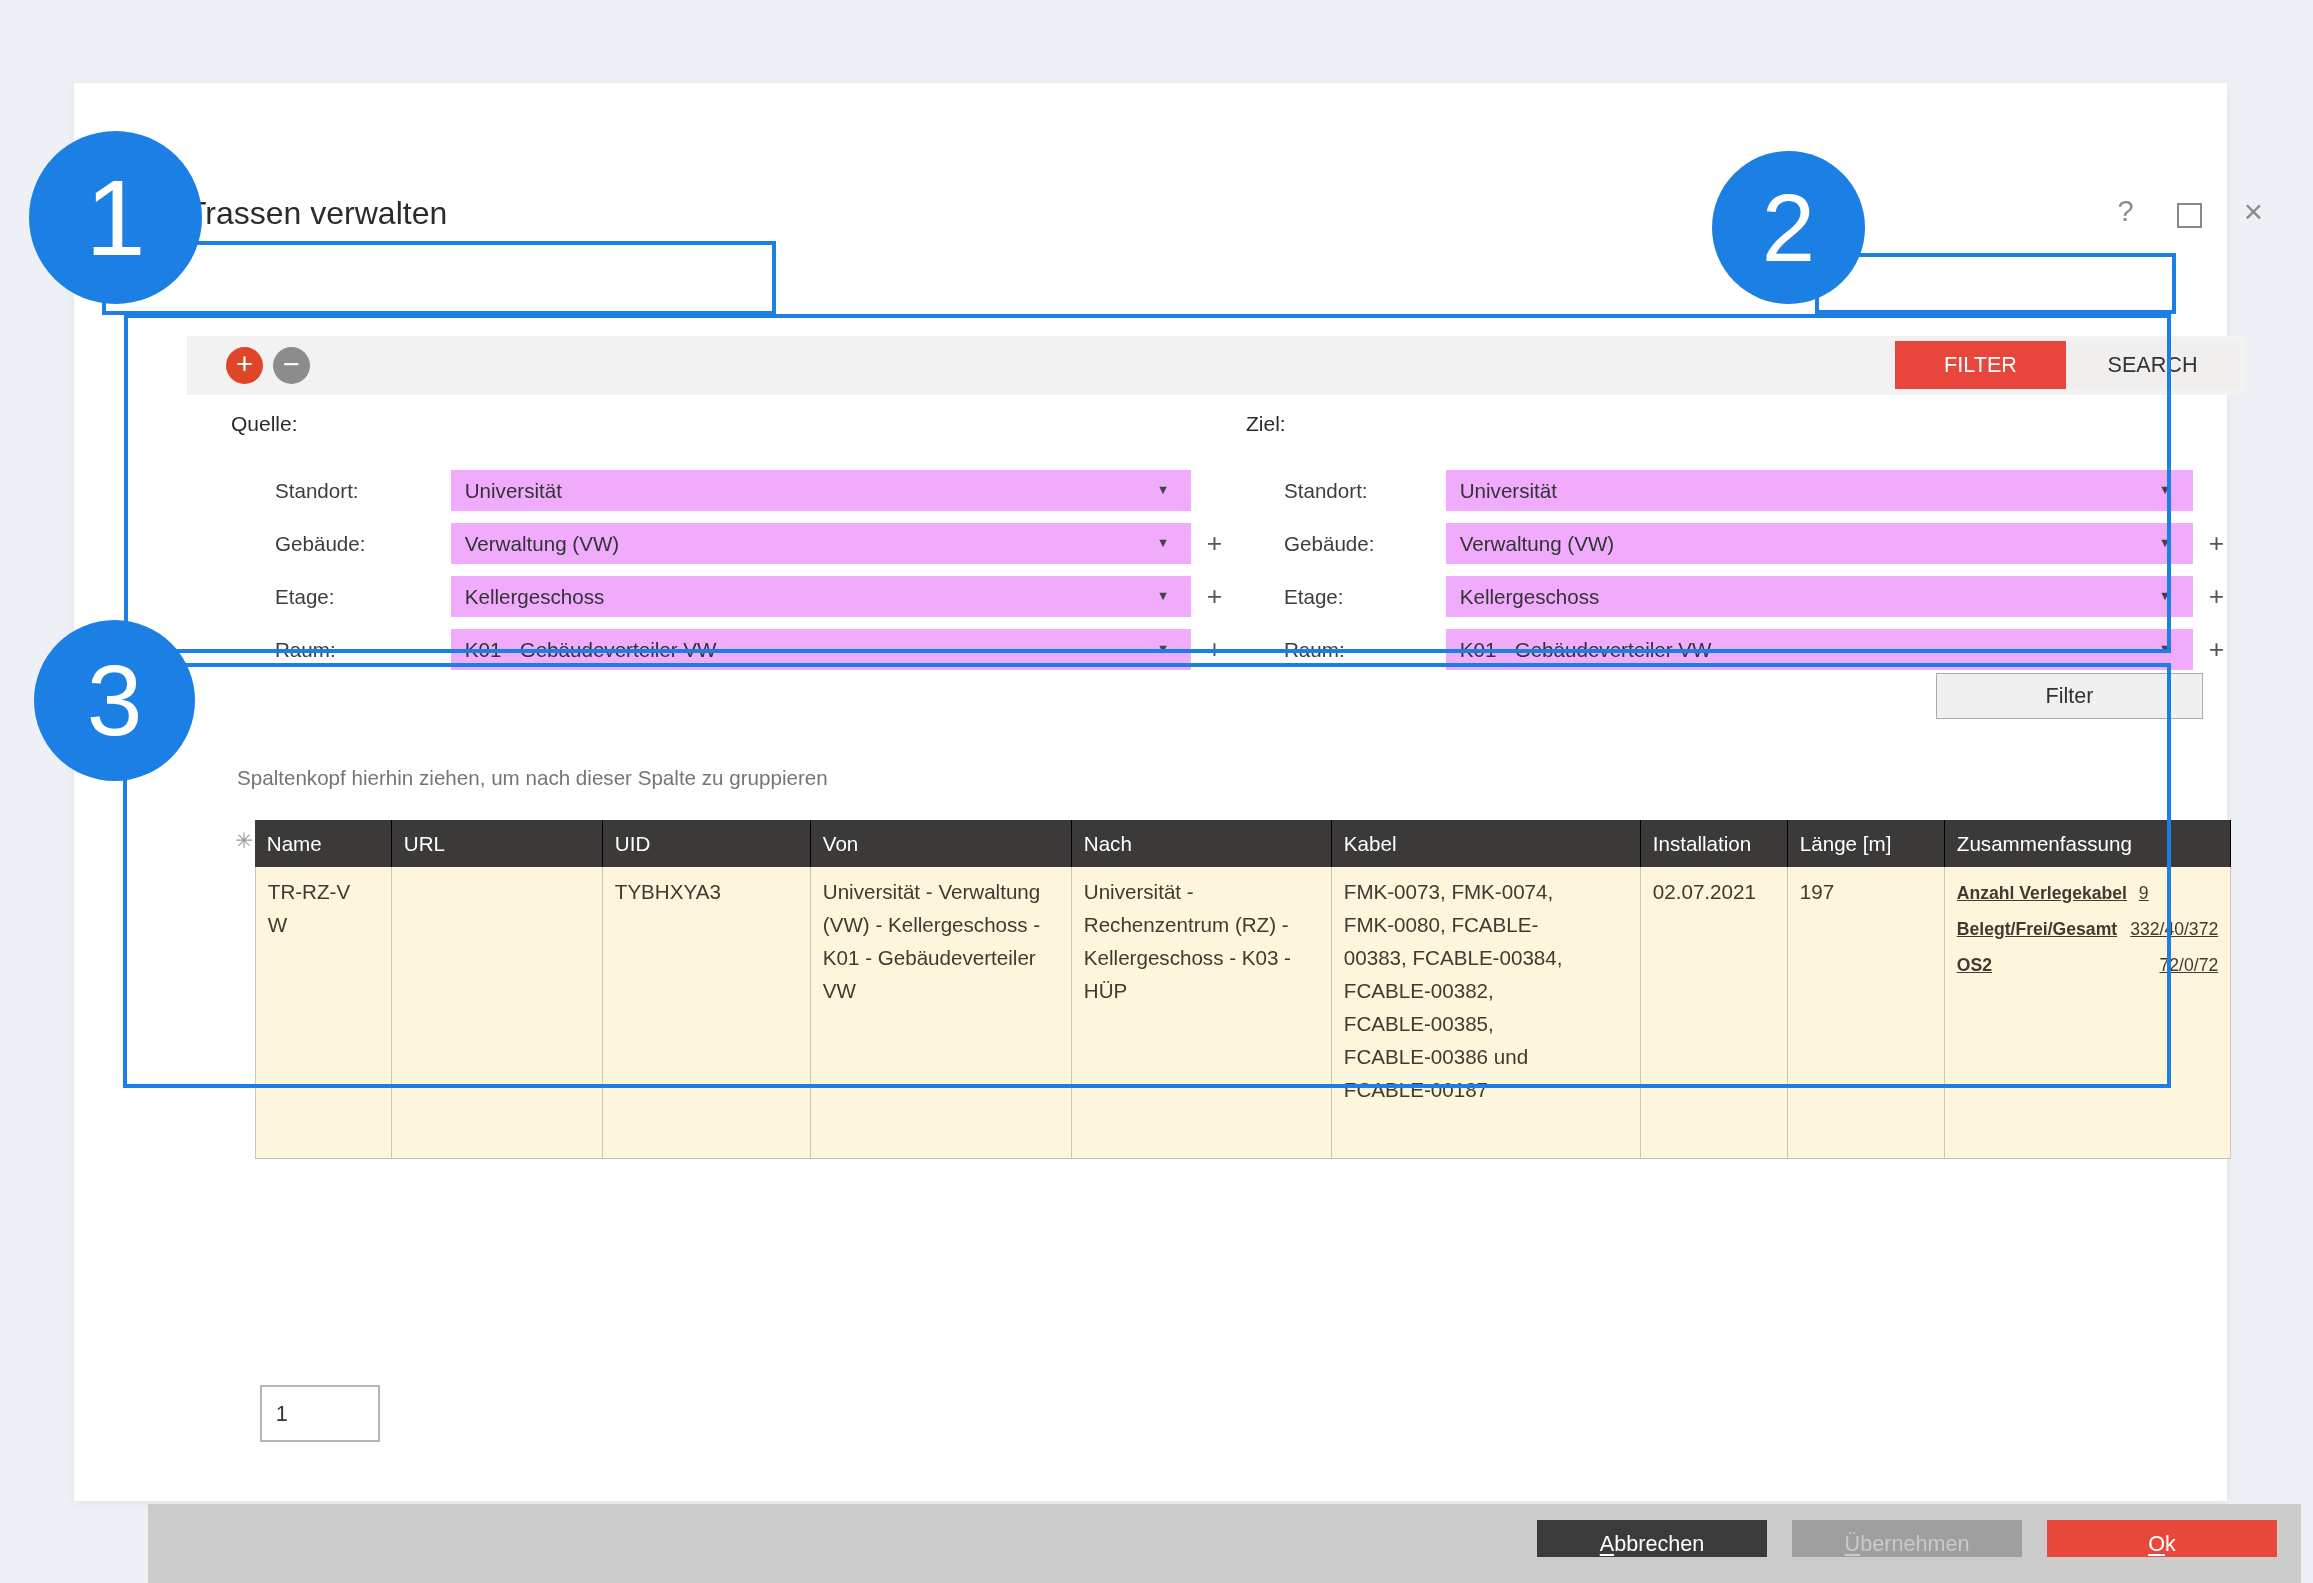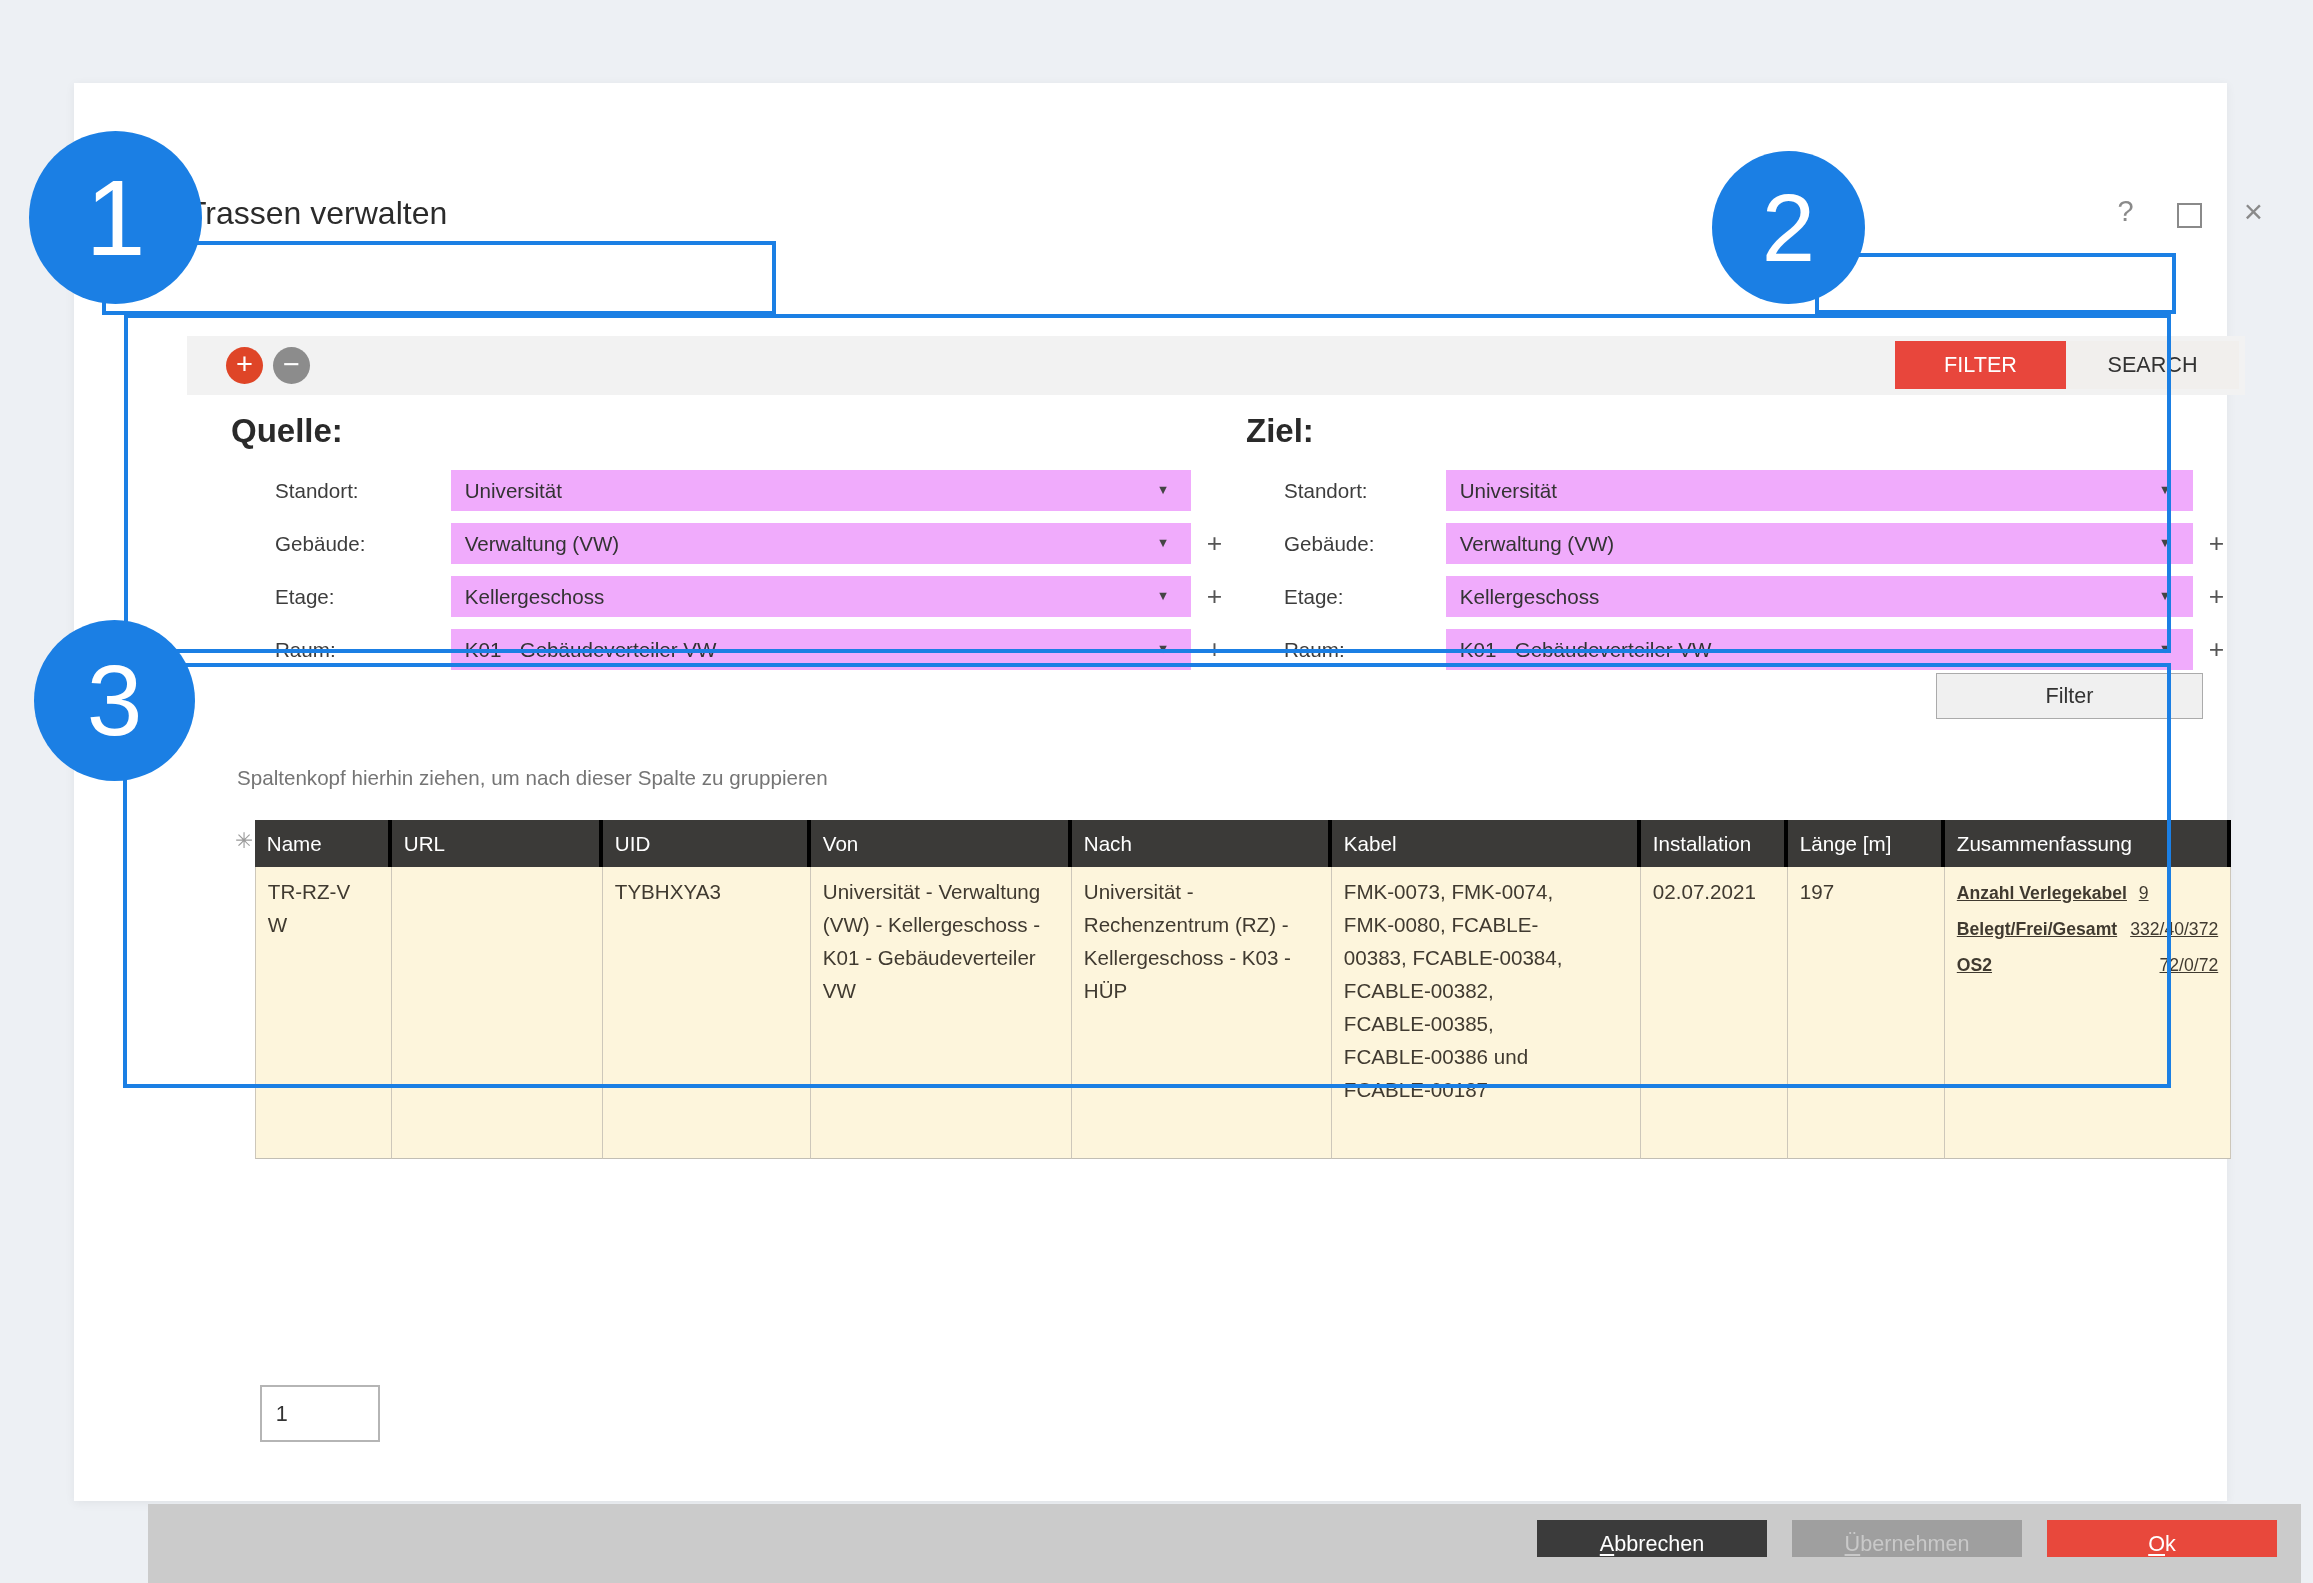--- a/index.html
+++ b/index.html
@@ -20,37 +20,37 @@
   .circle-btn { position:absolute; top:10.8px; width:37px; height:37px; border-radius:50%; color:#fff; text-align:center; line-height:35px; font-size:29px; cursor:pointer; }
   .circle-btn.add { left:39px; background:#df4527; }
   .circle-btn.remove { left:86px; background:#8c8c8c; }
   .report-selector { position:absolute; left:132px; top:0; height:59px; line-height:59px; font-size:24.5px; color:#333; cursor:pointer; }
   .report-selector .caret { font-size:13.7px; color:#444; margin-left:13.7px; vertical-align:middle; }
   .viewtab { position:absolute; top:4.9px; height:48px; line-height:48px; text-align:center; font-size:21.6px; cursor:pointer; }
   .viewtab.filter-tab { left:1708px; width:171px; background:#e8463c; color:#fff; }
   .viewtab.search-tab { left:1879px; width:173px; background:#f1efed; color:#333; }
 
   
-  .sec-heading { position:absolute; font-size:33px; color:#2a2a2a; font-weight:700; }
+  .sec-heading { position:absolute; font-size:21px; color:#2a2a2a; font-weight:400; }
   .frow { position:absolute; display:flex; align-items:center; height:41px; }
   .flabel { font-size:20.6px; color:#3d3d3d; flex:none; }
   .fselect { position:relative; background:#f0abfc; font-size:20.6px; color:#333; line-height:41px; height:41px; padding:0 43px 0 13.7px; flex:none; cursor:pointer; white-space:nowrap; overflow:hidden; }
   .fselect .caret { position:absolute; right:21.6px; top:0; font-size:12.7px; color:#444; line-height:41px; }
   .fplus { font-size:26.5px; color:#555; margin-left:15.7px; line-height:41px; cursor:pointer; flex:none; }
   .q .flabel { width:176px; }
   .q .fselect { width:740px; }
   .z .flabel { width:162px; }
   .z .fselect { width:747px; }
   .filter-apply { position:absolute; left:1862px; top:590px; width:267px; height:46px; background:#f0f0f0; border:1px solid #ababab; font-size:21.6px; color:#333; text-align:center; line-height:44px; cursor:pointer; }
 
   
   .group-hint { position:absolute; left:163px; top:683px; font-size:20.6px; color:#757575; }
   .grid-settings { position:absolute; left:161px; top:745px; font-size:21.6px; color:#9a9a9a; cursor:pointer; }
   .grid-header { position:absolute; left:181px; top:737px; height:47px; display:flex; background:#3b3a38; }
-  .gh { color:#fff; font-size:20.6px; line-height:47px; padding-left:11.8px; border-right:4px solid #000000; overflow:hidden; white-space:nowrap; cursor:pointer; }
+  .gh { color:#fff; font-size:20.6px; line-height:47px; padding-left:11.8px; border-right:1px solid #000000; overflow:hidden; white-space:nowrap; cursor:pointer; }
   .grid-row { position:absolute; left:181px; top:784px; display:flex; cursor:pointer; }
   .gc { background:#fdf5dc; border-right:1px solid #cdc7ba; border-bottom:1px solid #c2beb4; height:292px; padding:7.8px 11.8px; font-size:20.6px; line-height:33px; color:#403a30; overflow:hidden; }
   .gc.first { border-left:1px solid #cdc7ba; }
   .c0{width:137px}.c1{width:211px}.c2{width:208px}.c3{width:261px}.c4{width:260px}
   .c5{width:309px}.c6{width:147px}.c7{width:157px}.c8{width:286px}
   .gc.c0 { padding-right:29px; word-break:break-all; }
   .gc.c3, .gc.c4 { padding-right:17px; }
   .gc.c5 { padding-right:69px; }
   .sumrow { display:flex; justify-content:space-between; font-size:17.6px; line-height:36px; white-space:nowrap;text-decoration:underline; }
   .sumrow.inline { justify-content:flex-start; }

